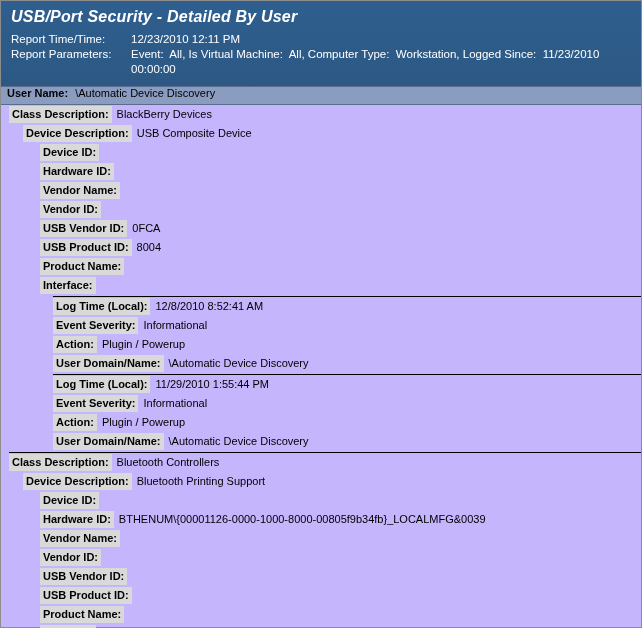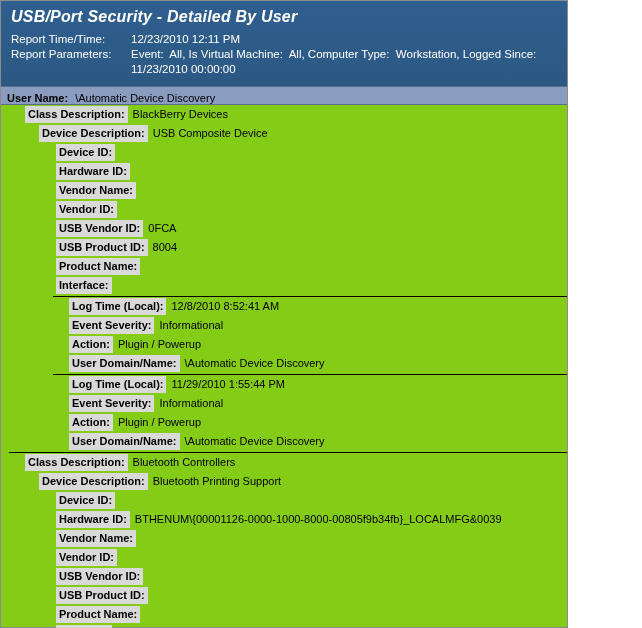--- a/index.html
+++ b/index.html
@@ -9,25 +9,25 @@
   }
   body {
     width: 642px;
     height: 628px;
     font-family: "Liberation Sans", sans-serif;
     font-size: 11px;
     color: #000000;
     overflow: hidden;
   }
   .report {
-    width: 568px;
+    width: 642px;
     height: 628px;
     box-sizing: border-box;
     border: 1px solid #8c8c8c;
-    background: #84cc16;
+    background: #c4b5fd;
     position: relative;
   }
   
   .header {
     background: #2e5c8a;
     background: linear-gradient(to bottom, #2f5f8f 0%, #2c5883 100%);
     color: #ffffff;
     padding: 7px 10px 9px 10px;
   }
   .header-title {
@@ -50,40 +50,39 @@
     flex: 1 1 auto;
     white-space: pre-wrap;
   }
   
   .userband {
     background: #8a9cc0;
     border-top: 1px solid #5a6c8e;
     border-bottom: 1px solid #5a6c8e;
     height: 17px;
     display: flex;
-    align-items: flex-end;
+    align-items: flex-start;
     padding-left: 6px;
     font-size: 11px;
   }
   .userband .lbl {
     font-weight: bold;
     color: #000000;
     margin-right: 7px;
   }
   .userband .val {
     color: #000000;
   }
   
   .row {
     display: flex;
     align-items: baseline;
     line-height: 15px;
     min-height: 15px;
     padding: 1px 0 1px 0;
-    margin-left: 16px;
   }
   .row .lbl {
     font-weight: bold;
     background: #d9d9d9;
     padding: 1px 3px 1px 3px;
     white-space: nowrap;
   }
   .row .val {
     padding-left: 5px;
     white-space: pre-wrap;

